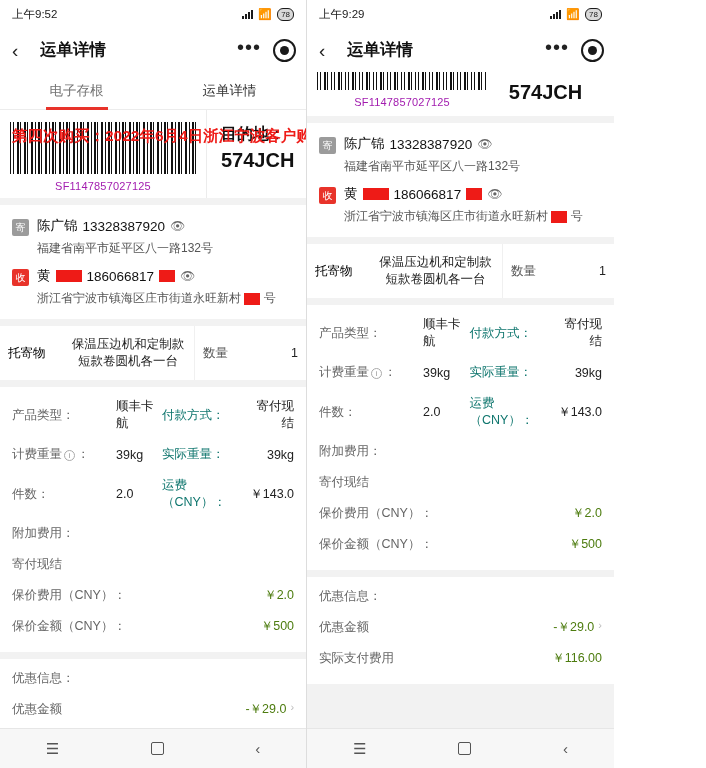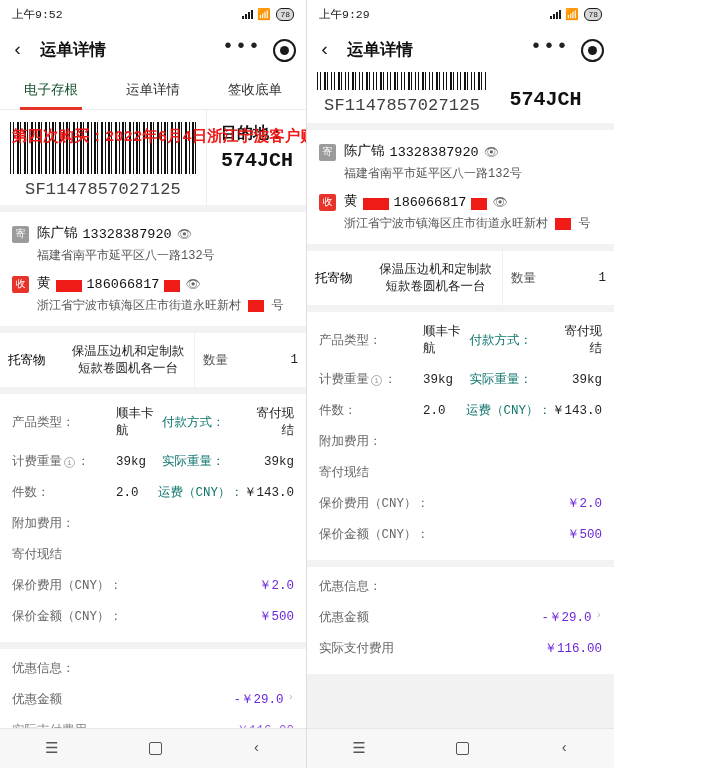--- a/index.html
+++ b/index.html
@@ -7,21 +7,20 @@
     margin: 0; padding: 0;
     width: 706px; height: 768px;
     background: #ffffff;
     font-family: "Liberation Sans", sans-serif;
     overflow: hidden;
   }
   .screens {
     display: flex;
     width: 614px;
     height: 768px;
-    font-family: Liberation Mono, monospace;
   }
   .phone {
     width: 353px;
     height: 768px;
     position: relative;
     background: #f2f2f2;
     overflow: hidden;
     border-right: 1px solid #ddd;
   }
   .phone:last-child { border-right: none; }
@@ -118,21 +117,21 @@
     border-bottom: 1px solid #ececec;
   }
   .tab {
     flex: 1;
     text-align: center;
     font-size: 13.5px;
     color: #333;
     position: relative;
     line-height: 38px;
   }
-  .tab.active { color: #14532d; }
+  .tab.active { color: #737373; }
   .tab.active::after {
     content: "";
     position: absolute;
     left: 50%; transform: translateX(-50%);
     bottom: 0;
     width: 62px; height: 2.5px;
     background: #e8332a;
   }
 
   
@@ -159,22 +158,22 @@
     height: 52px;
     width: 186px;
     margin: 0 auto 6px auto;
     background-image: repeating-linear-gradient(to right,
       #111 0px, #111 1.5px, #fff 1.5px, #fff 3px,
       #111 3px, #111 4px, #fff 4px, #fff 7px,
       #111 7px, #111 9px, #fff 9px, #fff 10.5px,
       #111 10.5px, #111 11.5px, #fff 11.5px, #fff 14px);
   }
   .barcode-num {
-    font-size: 17px;
-    color: #404040;
+    font-size: 11px;
+    color: #a21caf;
     letter-spacing: 0.2px;
   }
   .dest {
     width: 132px;
     padding: 14px 10px 10px 14px;
   }
   .dest-label { font-size: 16px; color: #111; font-weight: bold; line-height: 1.3; }
   .dest-code { font-size: 20px; color: #111; font-weight: bold; margin-top: 4px; }
 
   
@@ -187,21 +186,21 @@
     color: #fff;
     font-size: 10px;
     line-height: 17px;
     text-align: center;
     flex: none;
     margin-top: 2px;
   }
   .tag.send { background: #9b9b9b; }
   .tag.recv { background: #e8332a; }
   .addr-text { margin-left: 8px; flex: 1; }
-  .addr-line1 { font-size: 13.5px; color: #111; display: flex; align-items: flex-end; gap: 5px; flex-wrap: wrap; }
+  .addr-line1 { font-size: 13.5px; color: #111; display: flex; align-items: center; gap: 5px; flex-wrap: wrap; }
   .addr-line2 { font-size: 12px; color: #555; margin-top: 5px; }
   .mask { display: inline-block; background: #ee1b17; height: 12px; width: 26px; vertical-align: middle; }
   .mask.sm { width: 16px; }
   .eye { font-size: 12px; color: #666; }
 
   
   .item-row { display: flex; align-items: stretch; }
   .item-cell {
     padding: 10px 8px;
     font-size: 12.5px;
@@ -221,21 +220,21 @@
     align-items: center;
     font-size: 12.5px;
     padding: 7px 0;
     justify-content: space-between;
   }
   .kv .k { color: #666; width: 104px; flex: none; }
   .kv .v { color: #222; flex: 1; text-align: left; }
   .kv .k2 { color: #0f766e; width: 86px; flex: none; }
   .kv .v2 { color: #222; flex: 1; text-align: right; }
   .kv-single { display: flex; font-size: 12.5px; padding: 7px 0; color: #666; }
-  .kv-single .v { margin-left: auto; color: #6d28d9; }
+  .kv-single .v { margin-left: auto; color: #4d7c0f; }
   .info-i {
     display: inline-block;
     width: 11px; height: 11px;
     border: 1px solid #aaa;
     border-radius: 50%;
     font-size: 8px;
     line-height: 10px;
     text-align: center;
     color: #999;
     margin: 0 2px;
@@ -327,21 +326,20 @@
       <div class="nav-title">运单详情</div>
       <div class="nav-right">
         <div class="dots">•••</div>
         <div class="target-ring"></div>
       </div>
     </div>
 
     <div class="tabs">
       <div class="tab active">电子存根</div>
       <div class="tab">运单详情</div>
-      <div class="tab">签收底单</div>
     </div>
 
     <div class="scroll">
 
       <div class="card">
         <div class="barcode-row">
           <div class="barcode-box">
             <div class="barcode"></div>
             <div class="barcode-num">SF1147857027125</div>
           </div>

